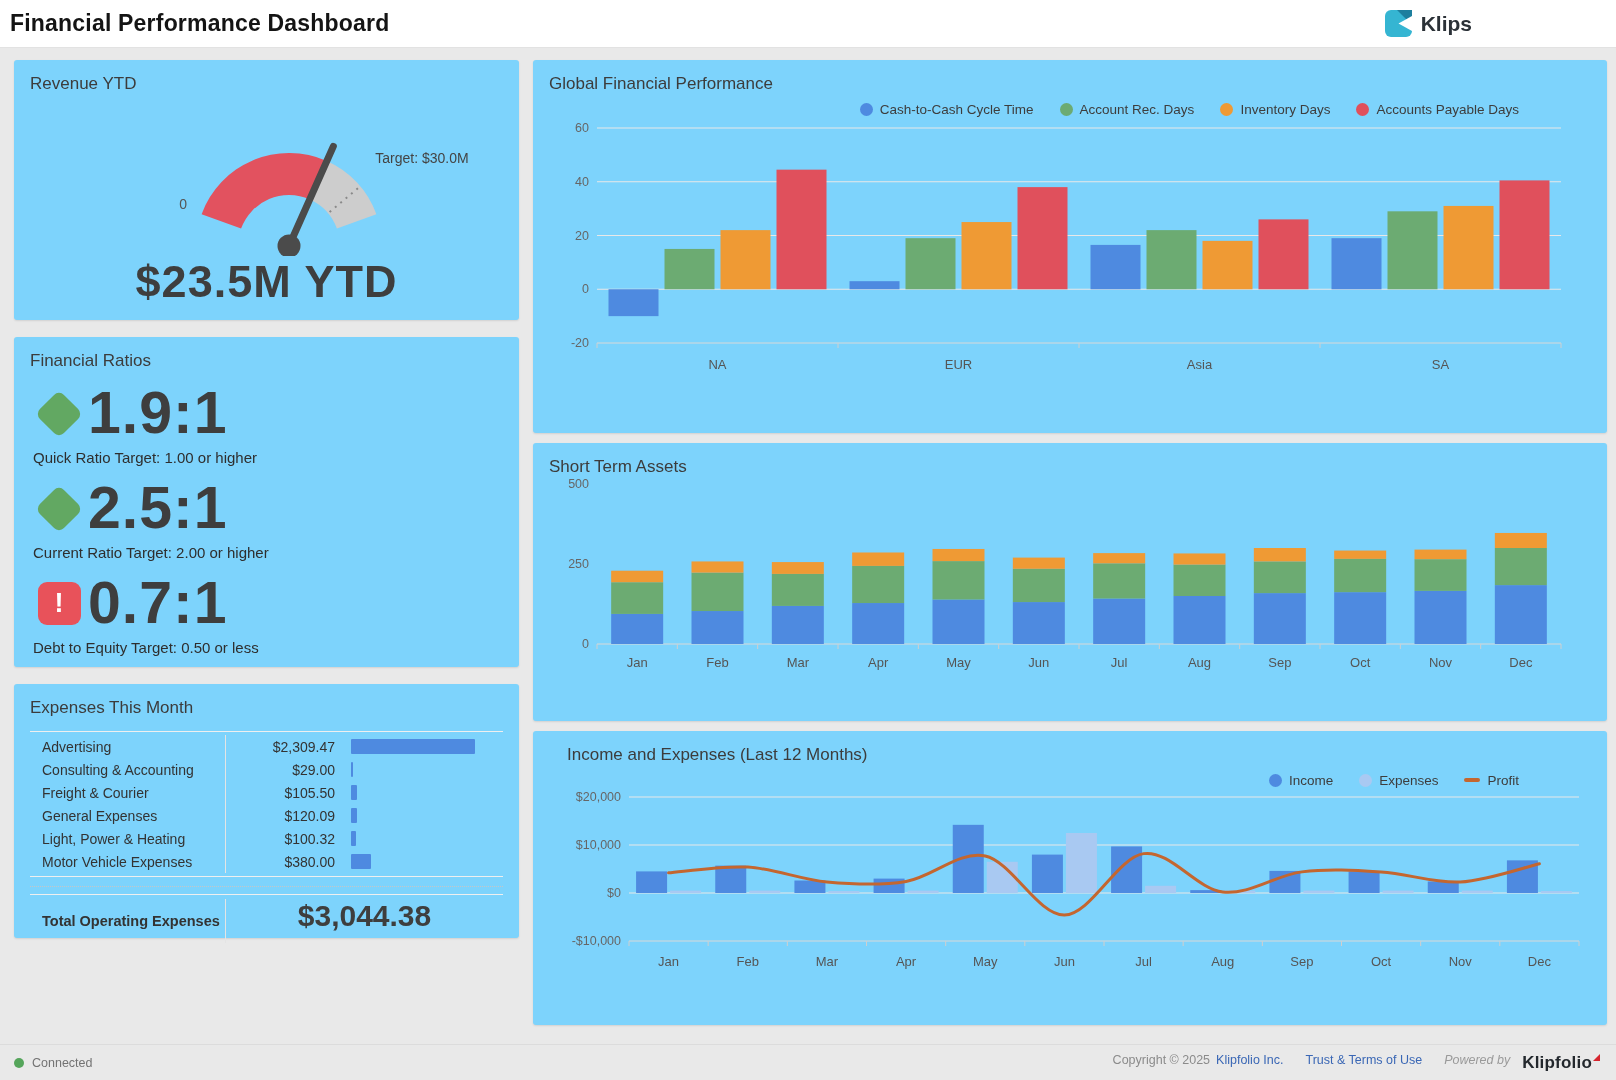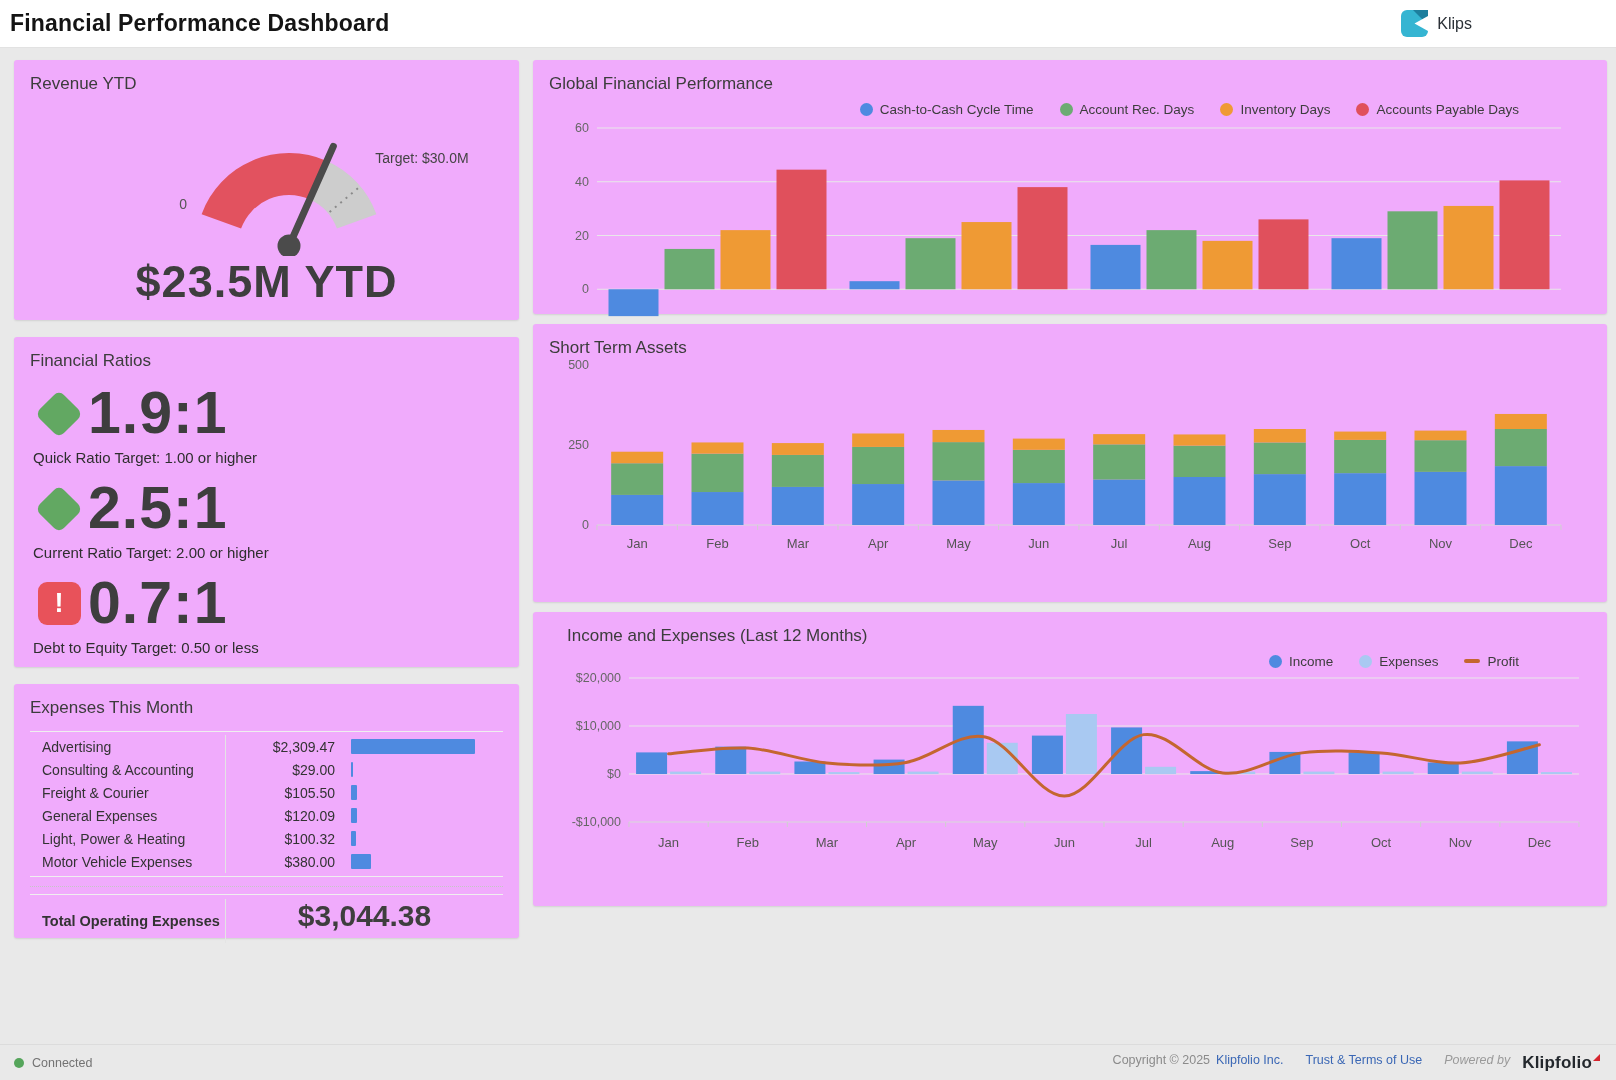--- a/index.html
+++ b/index.html
@@ -11,27 +11,27 @@
     display:flex; flex-direction:column;
   }
   
   .app-header {
     height:48px; flex:0 0 48px; background:#fff;
     display:flex; align-items:center; justify-content:space-between;
     padding:0 14px 0 10px; border-bottom:1px solid #e2e2e2;
   }
   .app-header h1 { margin:0; font-size:23px; font-weight:bold; color:#141414; letter-spacing:.2px; }
   .brand { display:flex; align-items:center; gap:9px; margin-right:130px; }
-  .brand-text { font-size:16px; font-weight:normal; color:#2b3137; }
+  .brand-text { font-size:21px; font-weight:bold; color:#2b3137; }
   
   .main { flex:1; display:flex; gap:14px; padding:12px 15px 0 14px; align-items:flex-start; }
   .col-left  { width:505px; flex:0 0 505px; display:flex; flex-direction:column; gap:17px; }
   .col-right { flex:1; display:flex; flex-direction:column; gap:10px; }
   .card {
-    background:#f0abfc; border-radius:3px;
+    background:#7dd3fc; border-radius:3px;
     box-shadow:0 1px 2px rgba(0,0,0,.10);
     padding:14px 16px;
   }
   .card h2 { margin:0; font-size:17px; font-weight:normal; color:#3c3c3c; }
   
   .card-revenue { height:260px; }
   .gauge-svg { display:block; margin:2px auto 0; }
   .gauge-value { text-align:center; font-size:45px; font-weight:bold; color:#3e3e3e; letter-spacing:1px; margin-top:0; }
   
   .card-ratios { height:330px; }
@@ -50,21 +50,21 @@
   .exp-label { flex:0 0 196px; padding-left:12px; border-right:1px solid #e4e4e4; align-self:stretch; display:flex; align-items:center; }
   .exp-val { flex:0 0 125px; text-align:right; padding-right:16px; }
   .exp-bar { flex:1; display:flex; align-items:center; }
   .exp-bar i { display:block; height:15px; border-radius:1px; }
   .exp-sep { border-top:1px dotted #c6c6c6; margin-top:9px; }
   .exp-total { display:flex; align-items:flex-start; margin-top:7px; border-top:1px solid #efefef; padding-top:4px; }
   .total-label { flex:0 0 196px; padding-left:12px; font-weight:bold; font-size:14.5px; color:#333;
     border-right:1px solid #e4e4e4; align-self:stretch; display:flex; align-items:center; min-height:44px; }
   .total-value { flex:1; text-align:center; font-size:30px; font-weight:bold; color:#3e3e3e; }
   
-  .card-global { height:254px; }
+  .card-global { height:373px; }
   .card-assets { height:278px; }
   .card-income { height:294px;padding-left:34px; }
   .legend-row { display:flex; justify-content:flex-end; align-items:center; gap:26px;
     margin:4px 72px 0 0; font-size:13.5px; color:#3d3d3d; height:22px; }
   .legend-item { display:flex; align-items:center; gap:7px; cursor:pointer; }
   .legend-dot { width:13px; height:13px; border-radius:50%; }
   .legend-line { width:16px; height:3.5px; border-radius:2px; }
   .chart-svg { display:block; }
   
   .app-footer {

